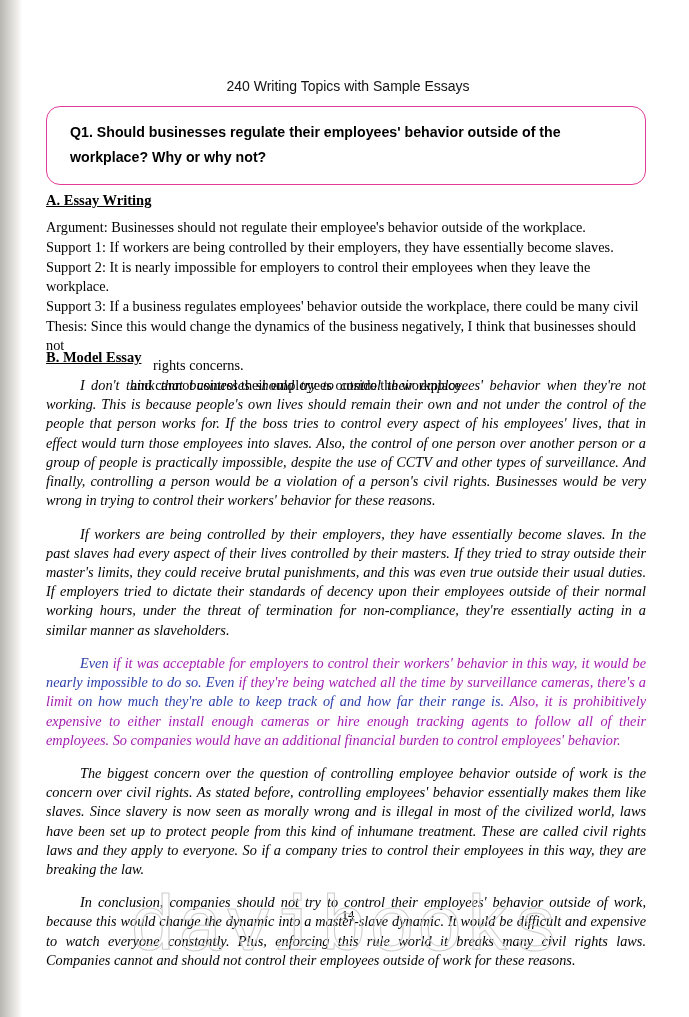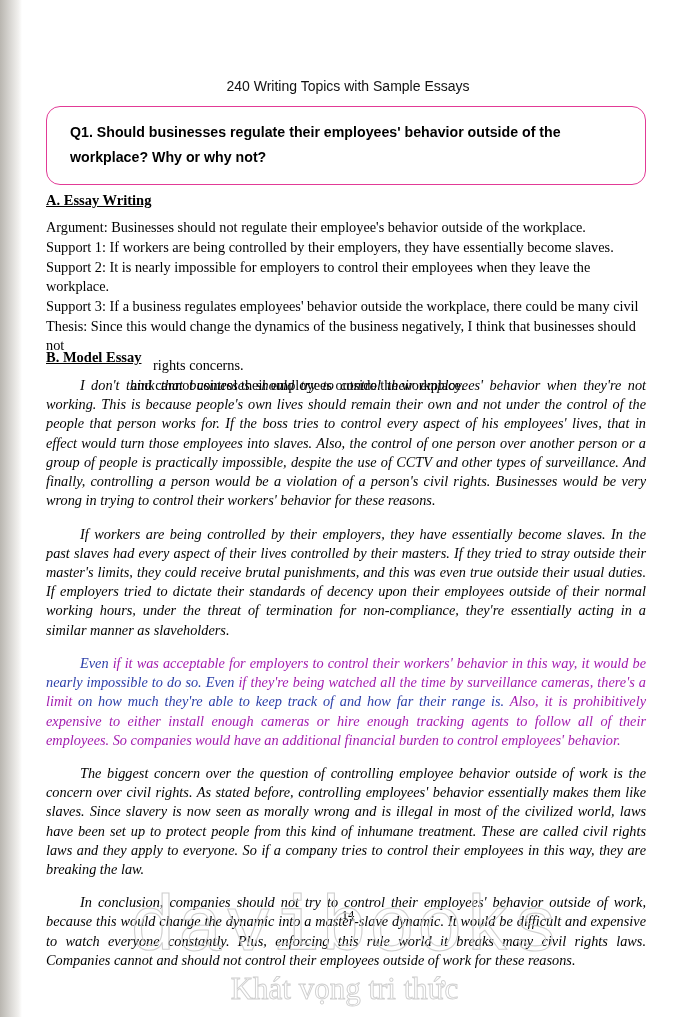--- a/index.html
+++ b/index.html
@@ -181,15 +181,14 @@
       <p class="blue"><span>Even</span><span class="blk"> if it was acceptable for employers to control their workers' behavior in this way, it would be </span><span>nearly impossible to do so. Even</span><span class="blk"> if they're being watched all the time by surveillance cameras, there's a limit </span><span>on how much they're able to keep track of and how far their range is.</span><span class="blk"> Also, it is prohibitively expensive to either install enough cameras or hire enough tracking agents to follow all of their employees. So companies would have an additional financial burden to control employees' behavior.</span></p>
       <p>The biggest concern over the question of controlling employee behavior outside of work is the concern over civil rights. As stated before, controlling employees' behavior essentially makes them like slaves. Since slavery is now seen as morally wrong and is illegal in most of the civilized world, laws have been set up to protect people from this kind of inhumane treatment. These are called civil rights laws and they apply to everyone. So if a company tries to control their employees in this way, they are breaking the law.</p>
       <p>In conclusion, companies should not try to control their employees' behavior outside of work, because this would change the dynamic into a master-slave dynamic. It would be difficult and expensive to watch everyone constantly. Plus, enforcing this rule world it breaks many civil rights laws. Companies cannot and should not control their employees outside of work for these reasons.</p>
     </div>
 
     <div class="page-number">14</div>
   </div>
 
   <div class="watermark">
     <div class="wm-main">davibooks</div>
-    <div class="wm-sub">Khát vọng tri thức</div>
   </div>
 </div>
 
 </body></html>

